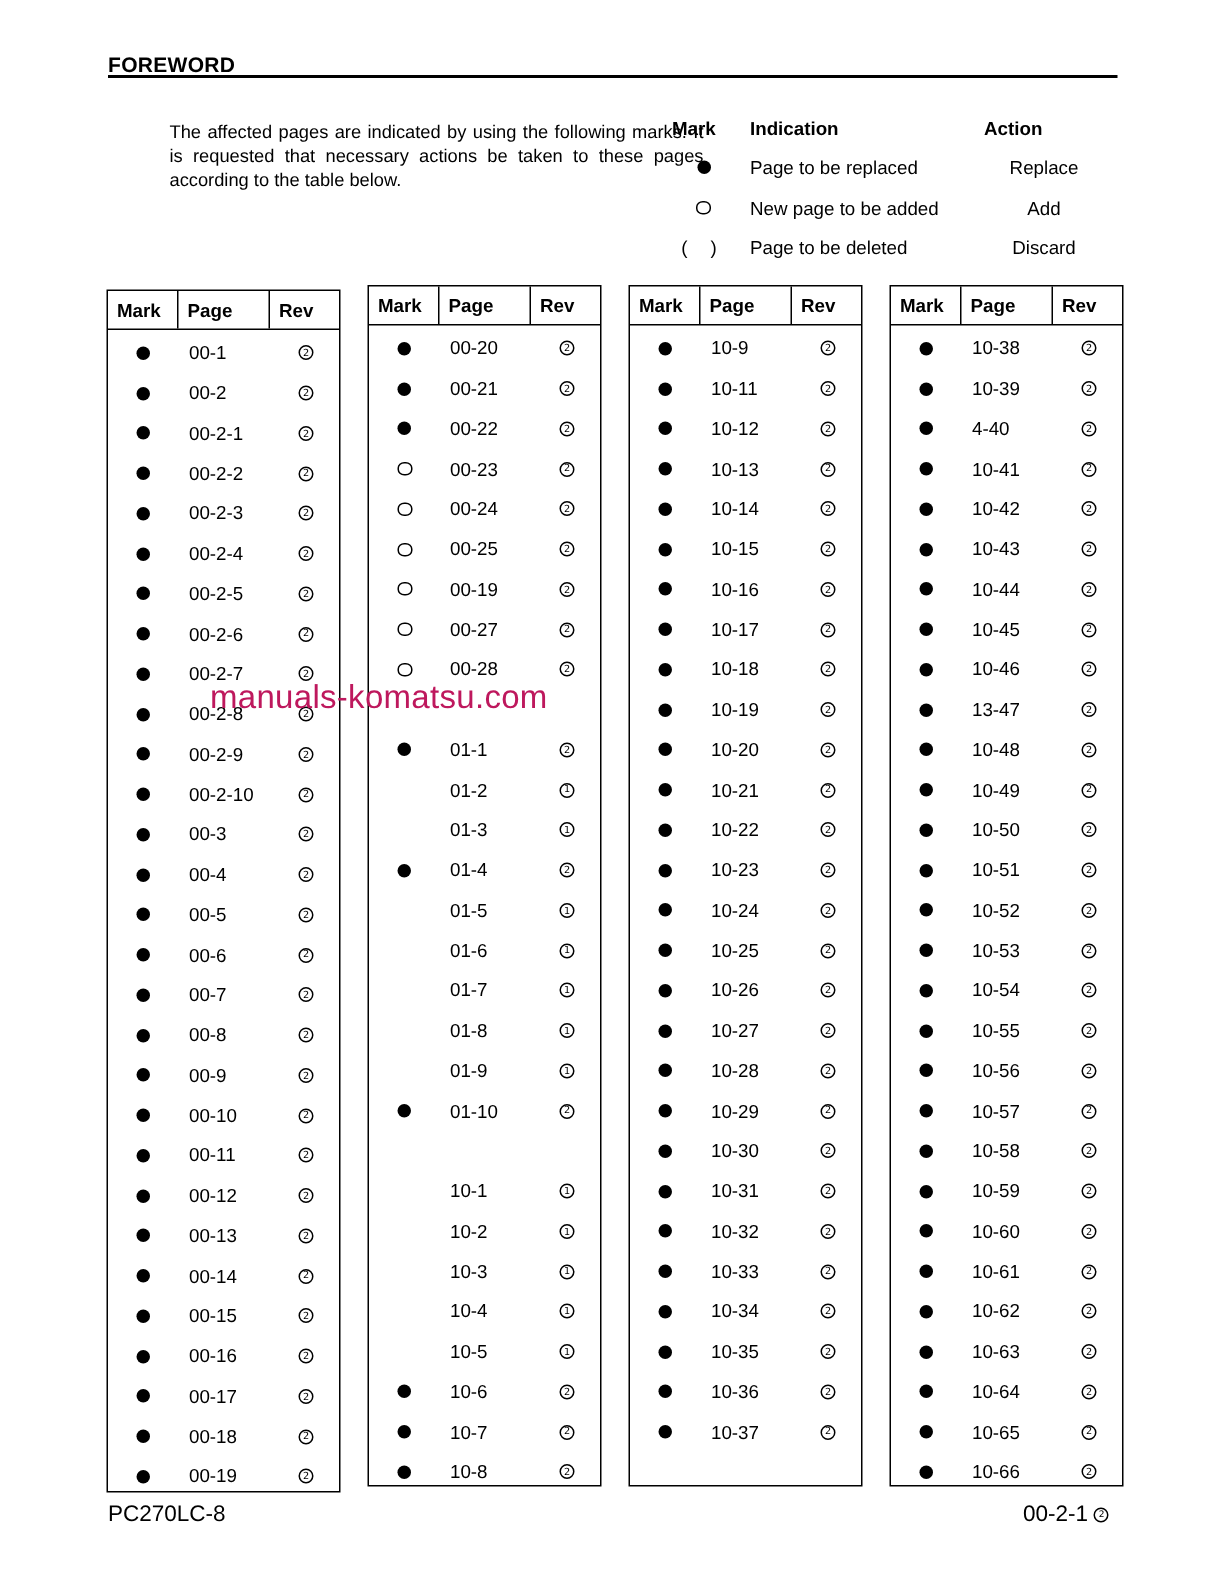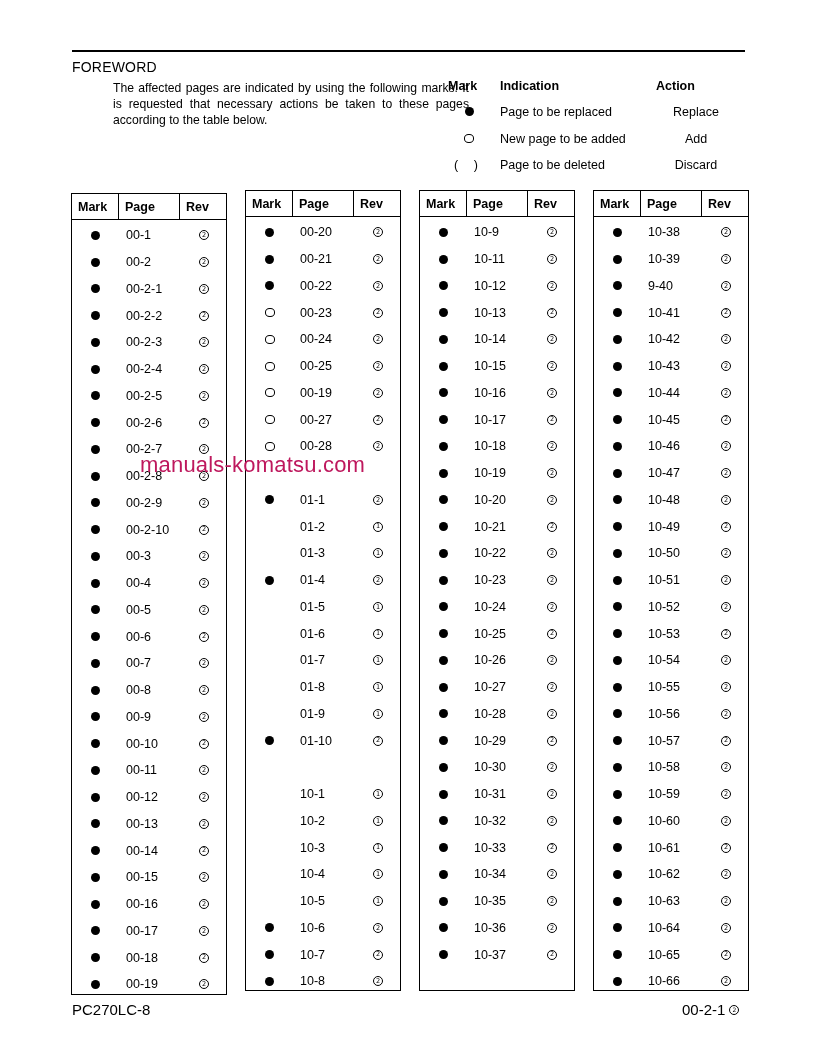--- a/index.html
+++ b/index.html
@@ -3,21 +3,21 @@
   <meta charset="utf-8">
   <style>
     html, body { margin: 0; padding: 0; background: #ffffff; }
     body {
       width: 816px; height: 1056px; position: relative; overflow: hidden;
       font-family: "Liberation Sans", "DejaVu Sans", sans-serif;
       color: #000;
     }
     .header-title {
       position: absolute; left: 72px; top: 35px;
-      font-weight: normal; font-size: 14px; letter-spacing: 0.2px; margin-top: 24px;
+      font-weight: bold; font-size: 14px; letter-spacing: 0.2px;
     }
     .header-rule {
       position: absolute; left: 72px; top: 50px; width: 673px; height: 2px; background: #000;
     }
     .intro {
       position: absolute; left: 80px; top: 80px; width: 356px;
       font-size: 12.2px; line-height: 16px; text-align: justify; margin-left: 33px;
     }
     .legend {
       position: absolute; left: 448px; top: 79px; width: 300px; font-size: 12.5px;
@@ -887,21 +887,21 @@
         </div>
         <div class="r-page">10-39</div>
         <div class="r-rev">
           <span class="circnum">2</span>
         </div>
       </div>
       <div class="trow">
         <div class="r-mark">
           <span class="dot"></span>
         </div>
-        <div class="r-page">9-40</div>
+        <div class="r-page">4-40</div>
         <div class="r-rev">
           <span class="circnum">2</span>
         </div>
       </div>
       <div class="trow">
         <div class="r-mark">
           <span class="dot"></span>
         </div>
         <div class="r-page">10-41</div>
         <div class="r-rev">
@@ -950,21 +950,21 @@
         </div>
         <div class="r-page">10-46</div>
         <div class="r-rev">
           <span class="circnum">2</span>
         </div>
       </div>
       <div class="trow">
         <div class="r-mark">
           <span class="dot"></span>
         </div>
-        <div class="r-page">10-47</div>
+        <div class="r-page">13-47</div>
         <div class="r-rev">
           <span class="circnum">2</span>
         </div>
       </div>
       <div class="trow">
         <div class="r-mark">
           <span class="dot"></span>
         </div>
         <div class="r-page">10-48</div>
         <div class="r-rev">

